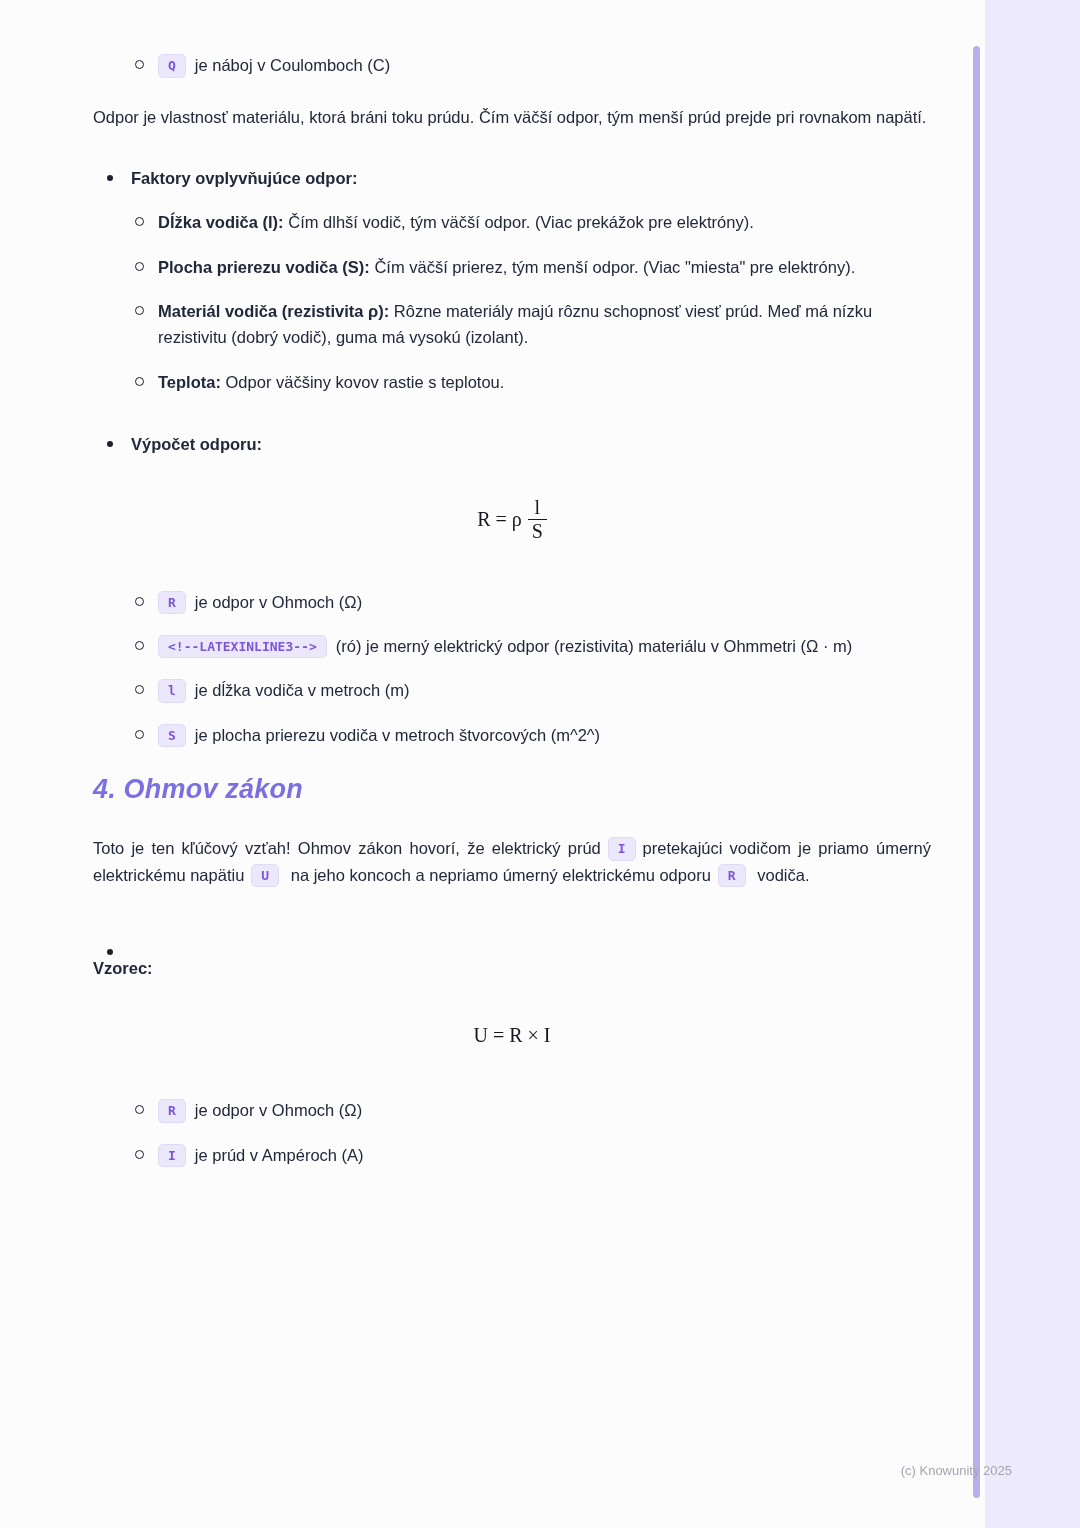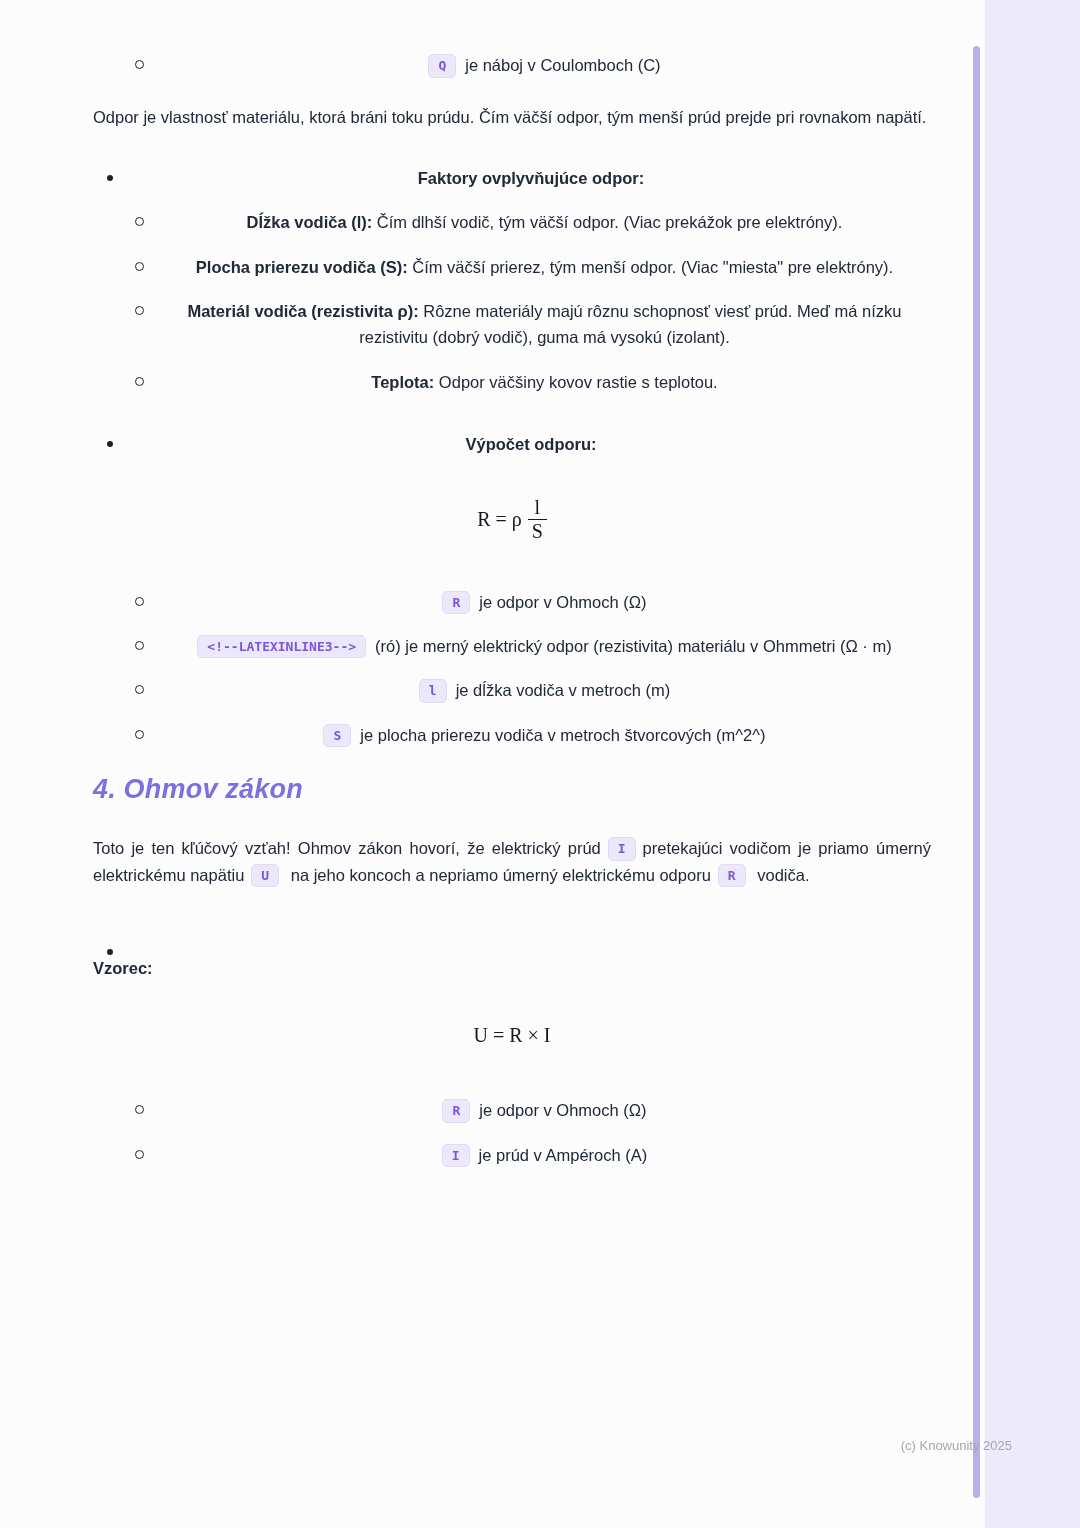--- a/index.html
+++ b/index.html
@@ -15,40 +15,40 @@
   }
   h2.sec-title{
     color:#7b6fe2;font-size:27px;font-weight:700;
     margin:34px 0 24px 0;letter-spacing:.2px;
   }
   p.para{text-align:justify;margin:0 0 28px 0;}
   .li1{display:flex;align-items:flex-start;margin:0 0 18px 0;}
   .li1 .dot{flex:none;width:6px;height:6px;border-radius:50%;background:#1a2130;margin:10px 18px 0 14px;}
   .li2{display:flex;align-items:flex-start;margin:0 0 18px 0;padding-left:42px;}
   .li2 .circ{flex:none;width:7px;height:7px;border-radius:50%;border:1.6px solid #1a2130;background:transparent;margin:8px 14px 0 0;}
-  .li-body{flex:1;min-width:0;text-align:center;}
+  .li-body{flex:1;min-width:0;}
   .bold{font-weight:700;}
   .badge{
     display:inline-block;background:#ece8fb;color:#7c55d8;
     font-family:"DejaVu Sans Mono",monospace;font-size:13px;font-weight:700;
     padding:2px 9px;border-radius:5px;border:1px solid #e1daf6;
     margin-right:9px;line-height:1.35;vertical-align:1px;white-space:nowrap;
   }
   .badge.inline{margin:0 7px;}
   .formula{
     text-align:center;margin:38px 0 46px 0;
     font-family:"Liberation Serif","DejaVu Serif",serif;
     font-size:20px;color:#15181f;
   }
   .frac{display:inline-block;vertical-align:-12px;text-align:center;line-height:1.15;margin-left:6px;}
   .frac .num{display:block;border-bottom:1.2px solid #15181f;padding:0 4px;}
   .frac .den{display:block;padding:0 4px;}
   .gap-top{margin-top:34px;}
   .footer{
-    position:absolute;right:68px;bottom:75px;
+    position:absolute;right:68px;bottom:50px;
     font-size:13px;color:#a3a7b0;z-index:5;
   }
   .right-strip{
     position:absolute;top:0;right:0;width:95px;height:100%;
     background:#edeafb;z-index:1;
   }
   .scroll-thumb{
     position:absolute;top:46px;bottom:30px;right:100px;width:7px;
     background:#b7b0ea;border-radius:4px;z-index:2;
   }

